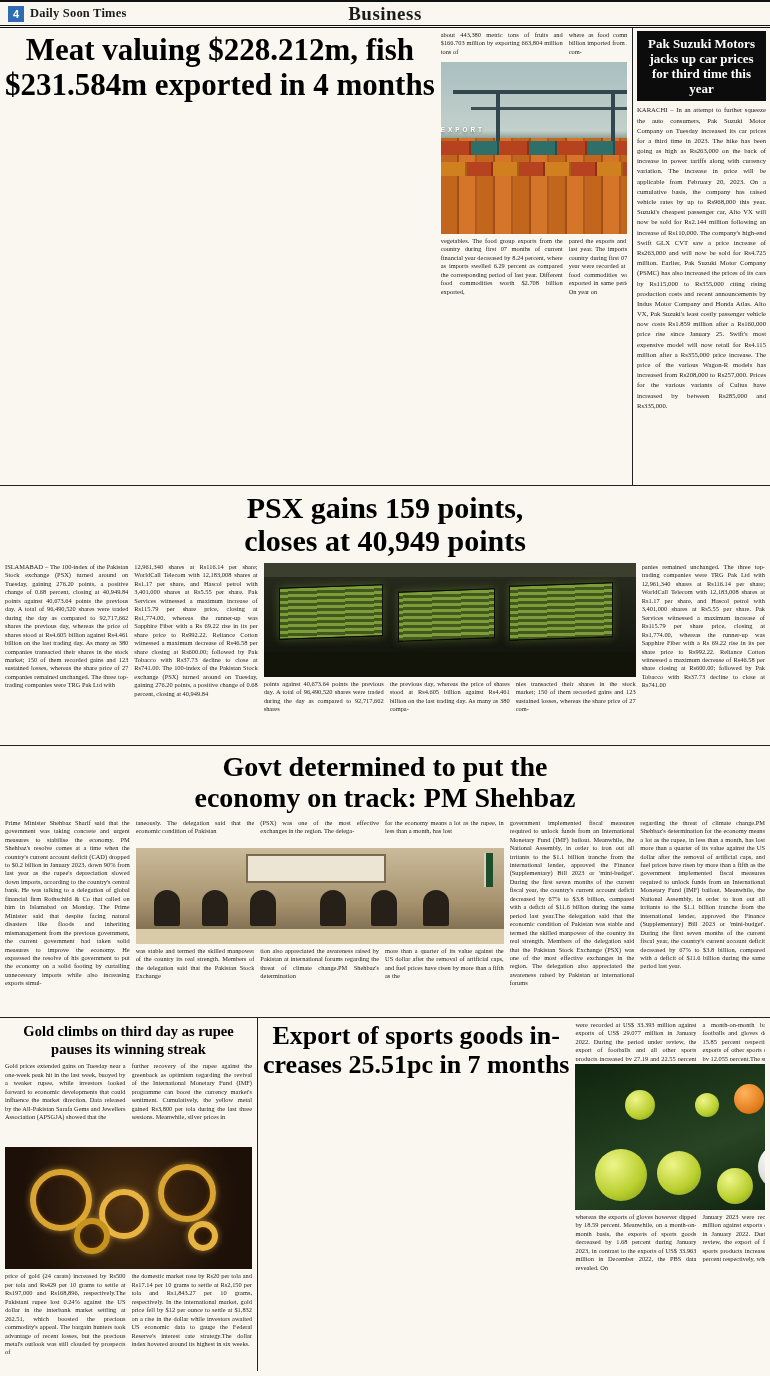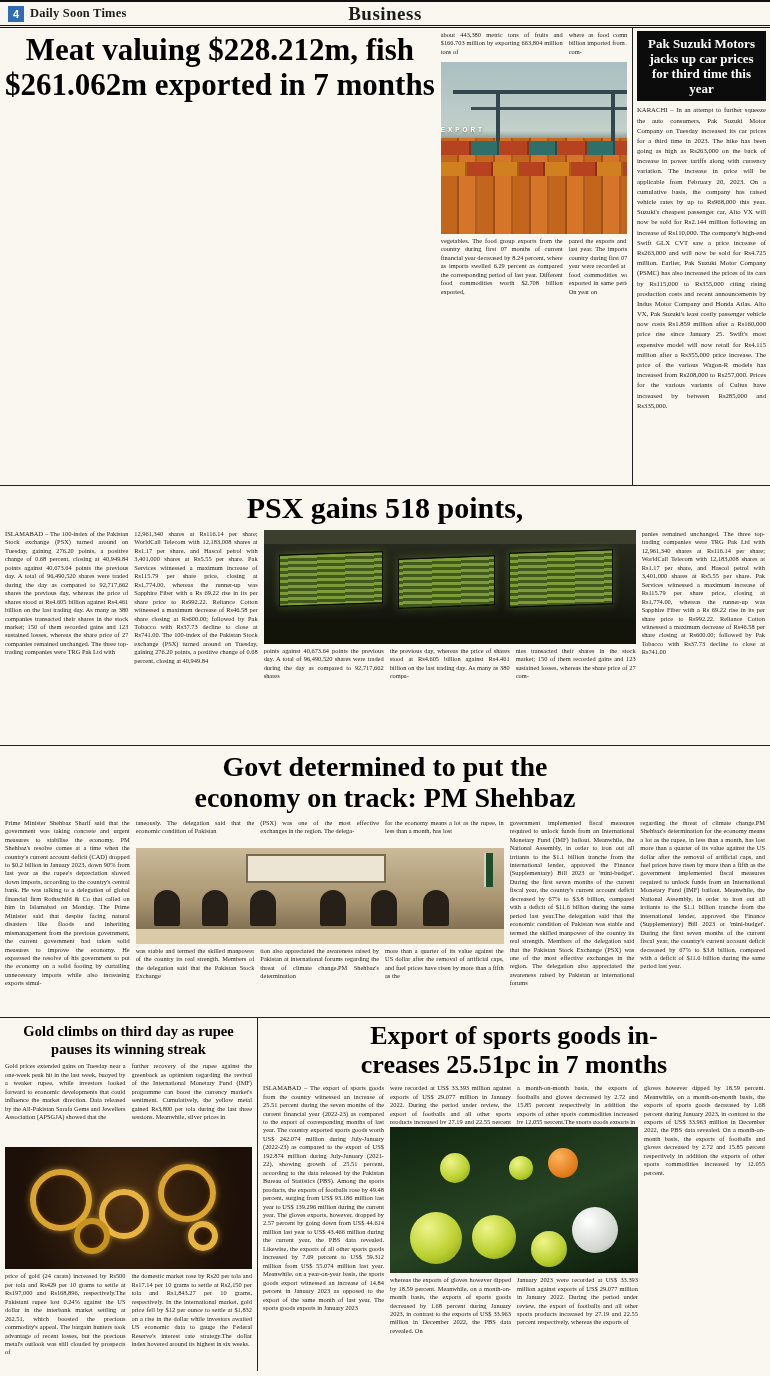--- a/index.html
+++ b/index.html
@@ -86,21 +86,21 @@
   .gold-bots { display:flex; gap:6px; flex:1; overflow:hidden; }
   .gold-photo { position:relative; height:122px; margin:3px 0; overflow:hidden;
     background:radial-gradient(circle at 50% 45%, #4a2e12 0%, #1c1008 78%); }
   .ring { position:absolute; border-radius:50%; border:6px solid #d9a431;
     box-shadow:0 0 6px rgba(255,200,80,.55), inset 0 0 5px rgba(110,60,5,.9); }
   .ring.g1 { width:62px; height:62px; left:10%; top:18%; }
   .ring.g2 { width:50px; height:50px; left:38%; top:34%; border-color:#e7b441; }
   .ring.g3 { width:58px; height:58px; left:62%; top:14%; }
   .ring.g4 { width:36px; height:36px; left:28%; top:58%; border-color:#c6931f; }
   .ring.g5 { width:30px; height:30px; left:74%; top:60%; border-color:#e7b441; }
-  .sports { flex:1; padding:3px 5px; display:flex; flex-direction:column; }
+  .sports { flex:1; padding:3px 5px; display:flex; }
   .sports-headline { font-size:26px; line-height:1.1; text-align:center; margin:1px auto 5px; max-width:430px; }
   .sports-body { display:flex; gap:6px; flex:1; overflow:hidden; }
   .sports-middle { flex:0 0 248px; display:flex; flex-direction:column; gap:3px; overflow:hidden; }
   .sports-tops { display:flex; gap:6px; height:40px; overflow:hidden; }
   .sports-bots { display:flex; gap:6px; flex:1; overflow:hidden; }
   .sports-photo { position:relative; height:146px; overflow:hidden;
     background:linear-gradient(160deg,#10240f 0%,#274423 55%,#0d1c0c 100%); }
   .ball { position:absolute; border-radius:50%; }
   .ball.tennis { background:radial-gradient(circle at 35% 30%, #eef58a, #b9cf2e 60%, #7e9318); }
   .ball.white  { background:radial-gradient(circle at 35% 30%, #ffffff, #cfd4cd 70%, #878e86); }
@@ -119,21 +119,21 @@
 <div class="page">
 
   <header class="masthead">
     <div class="page-num">4</div>
     <div class="paper-name">Daily Soon Times</div>
     <div class="section-title">Business</div>
   </header>
 
   <section class="main-row">
     <div class="main-left">
-      <h1 class="meat-headline"><span>Meat valuing $228.212m, fish</span><br><span>$261.062m exported in 7 months</span></h1>
+      <h1 class="meat-headline"><span>Meat valuing $228.212m, fish</span><br><span>$231.584m exported in 4 months</span></h1>
       <div class="meat-body body-text">
         <div class="col">ISLAMABAD – Meat and meat preparation exports from the country during first 07 months of current financial year increased by 18.82 percent as compared the exports of corresponding period of last year. During the period from July-January, 2022-23, about 50,759 metric tons of meat and meat products valuing $228.212 million exported as against the exports of 43,765 metric tons worth $191.967 million of same period last year, according the data of Pakistan Bureau of Statistics. Meanwhile, about 107,908 metric tons of fish and fish preparation worth $261.645 million also exported during the period under review, as compared the exports of 85,830 metric tons valuing $231.584 million of same period last year, it added. In last 07 month of financial year, the exports of fish and fish preparation grew by 12.28 percent as against the exports of corresponding period of last year. However, the exports of fruits from the country went down by 39.78 percent and vegetables by 0.77 percent respectively as country earned $192.809 million by exporting</div>
         <div class="meat-middle">
           <div class="meat-tops">
             <div class="mcol">about 443,380 metric tons of fruits and $166.703 million by exporting 663,804 million tons of</div>
             <div class="mcol">where as food commodities valuing $5.983 billion imported from July-January, 2022-23 as com-</div>
           </div>
           <div class="export-photo">
             <div class="crane-beam"></div>
             <div class="crane-beam2"></div>
@@ -152,21 +152,21 @@
         <div class="col">year.The food group exports from the country during first 07 months of current financial year decreased by 8.24 percent, where as imports swelled 6.29 percent as compared the corresponding period of last year. Different food commodities worth $2.708 billion exported, where as food commodities valuing $5.983 billion imported from July-January, 2022-23 as compared the exports and imports of same period last year. The imports of food group into the country during first 07 months of last financial year were recorded at $5.629 billion, where as food commodities worth 2.951 billion were exported in same period of last financial year. On year on year basis, food group exports decreased by 18.43 percent in January, 2023 as it was registered at $384.056 million as compared the exports of $470.821 million of same month of last year.</div>
       </div>
     </div>
     <aside class="suzuki">
       <h2 class="suzuki-head">Pak Suzuki Motors jacks up car prices for third time this year</h2>
       <div class="suzuki-body">KARACHI – In an attempt to further squeeze the auto consumers, Pak Suzuki Motor Company on Tuesday increased its car prices for a third time in 2023. The hike has been going as high as Rs263,000 on the back of increase in power tariffs along with currency variation. The increase in price will be applicable from February 20, 2023. On a cumulative basis, the company has raised vehicle rates by up to Rs968,000 this year. Suzuki's cheapest passenger car, Alto VX will now be sold for Rs2.144 million following an increase of Rs110,000. The company's high-end Swift GLX CVT saw a price increase of Rs263,000 and will now be sold for Rs4.725 million. Earlier, Pak Suzuki Motor Company (PSMC) has also increased the prices of its cars by Rs115,000 to Rs355,000 citing rising production costs and recent announcements by Indus Motor Company and Honda Atlas. Alto VX, Pak Suzuki's least costly passenger vehicle now costs Rs1.859 million after a Rs160,000 price rise since January 25. Swift's most expensive model will now retail for Rs4.115 million after a Rs355,000 price increase. The price of the various Wagon-R models has increased from Rs208,000 to Rs257,000. Prices for the various variants of Cultus have increased by between Rs285,000 and Rs335,000.</div>
     </aside>
   </section>
 
   <section class="psx-section">
-    <h1 class="psx-headline"><span>PSX gains 518 points,</span><br></h1>
+    <h1 class="psx-headline"><span>PSX gains 159 points,</span><br><span>closes at 40,949 points</span></h1>
     <div class="psx-body body-text">
       <div class="col">ISLAMABAD – The 100-index of the Pakistan Stock exchange (PSX) turned around on Tuesday, gaining 276.20 points, a positive change of 0.68 percent, closing at 40,949.84 points against 40,673.64 points the previous day. A total of 96,490,520 shares were traded during the day as compared to 92,717,662 shares the previous day, whereas the price of shares stood at Rs4.605 billion against Rs4.461 billion on the last trading day. As many as 380 companies transacted their shares in the stock market; 150 of them recorded gains and 123 sustained losses, whereas the share price of 27 companies remained unchanged. The three top-trading companies were TRG Pak Ltd with</div>
       <div class="col">12,961,340 shares at Rs116.14 per share; WorldCall Telecom with 12,183,008 shares at Rs1.17 per share, and Hascol petrol with 3,401,000 shares at Rs5.55 per share. Pak Services witnessed a maximum increase of Rs115.79 per share price, closing at Rs1,774.00, whereas the runner-up was Sapphire Fiber with a Rs 69.22 rise in its per share price to Rs992.22. Reliance Cotton witnessed a maximum decrease of Rs46.58 per share closing at Rs600.00; followed by Pak Tobacco with Rs37.73 decline to close at Rs741.00. The 100-index of the Pakistan Stock exchange (PSX) turned around on Tuesday, gaining 276.20 points, a positive change of 0.68 percent, closing at 40,949.84</div>
       <div class="psx-middle">
         <div class="psx-photo">
           <div class="psx-ceiling"></div>
           <div class="board b1"></div>
           <div class="board b2"></div>
           <div class="board b3"></div>
           <div class="psx-floor-sil"></div>

